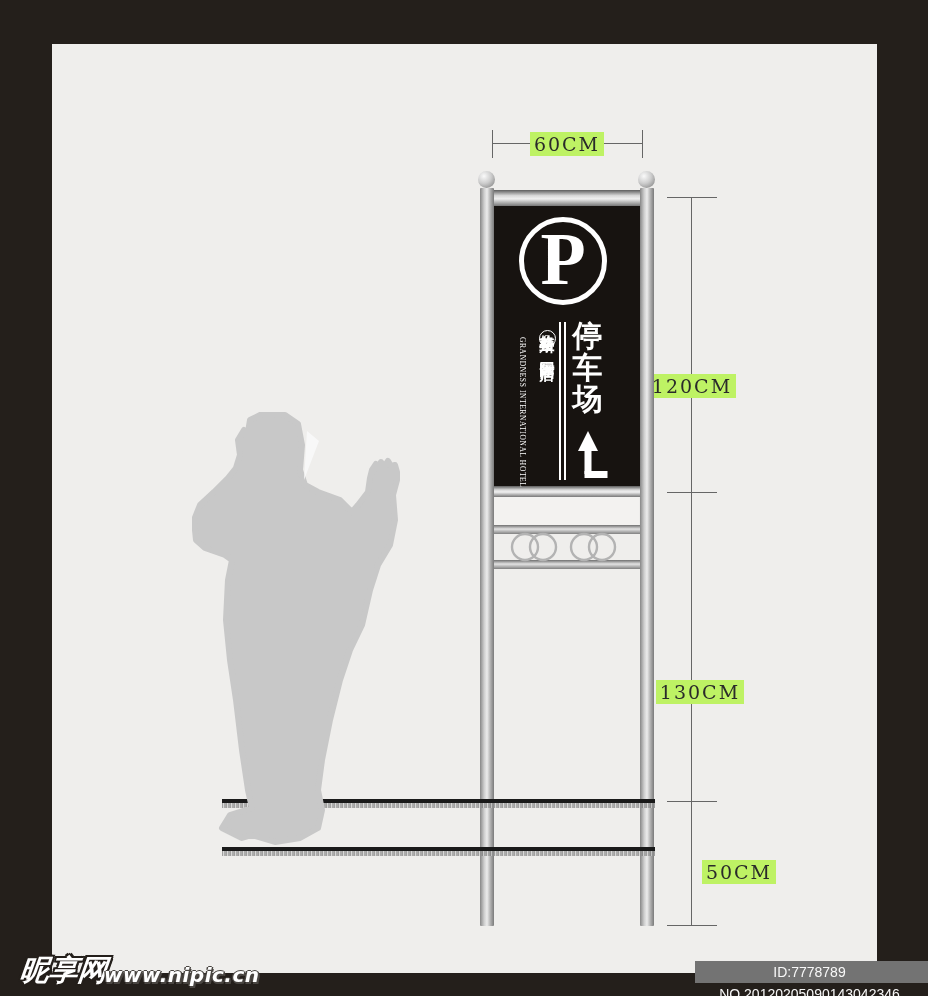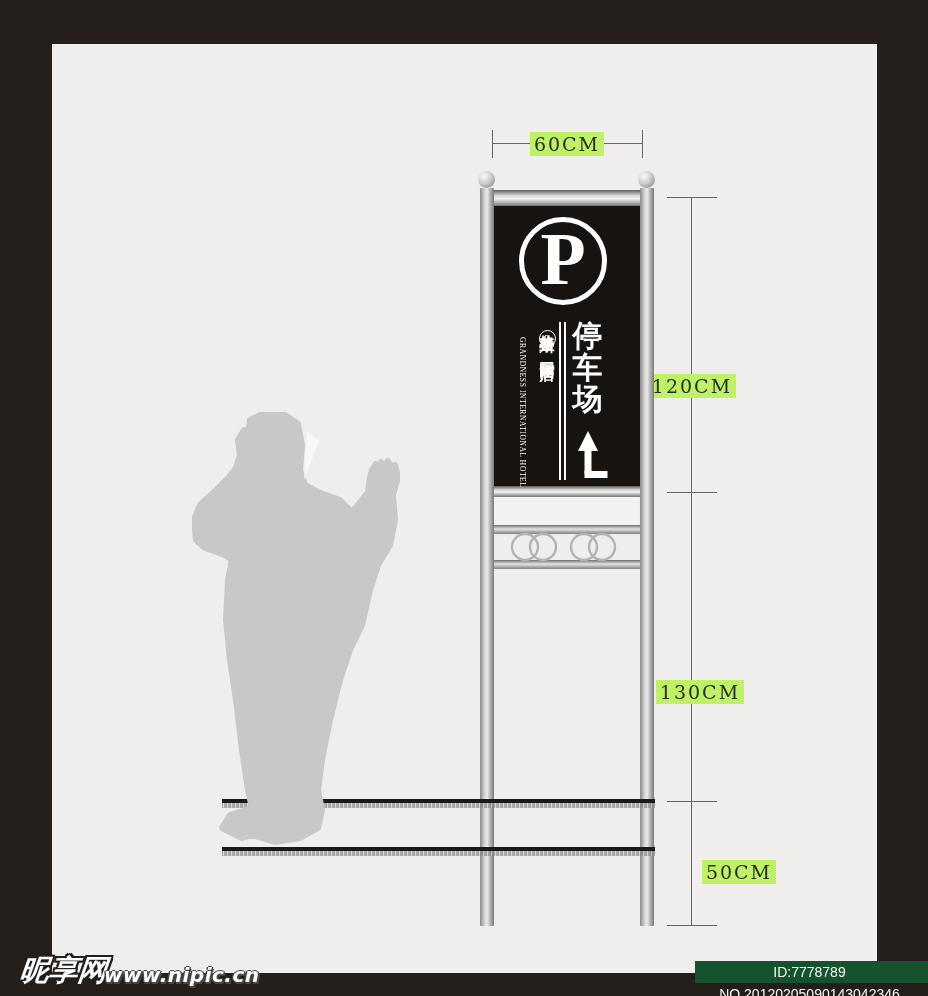--- a/index.html
+++ b/index.html
@@ -62,21 +62,21 @@
   
   .wm-bar{position:absolute;left:0;top:973px;width:928px;height:23px;background:#241f1b;z-index:7;}
   .wm-logo{position:absolute;left:20px;top:951px;z-index:8;color:#fff;font-weight:bold;font-style:italic;
     font-size:29px;font-family:"DejaVu Sans",sans-serif;transform:skewX(-6deg);
     text-shadow:2px 0 0 #241f1b,-2px 0 0 #241f1b,0 2px 0 #241f1b,0 -2px 0 #241f1b,
       2px 2px 0 #241f1b,-2px -2px 0 #241f1b,2px -2px 0 #241f1b,-2px 2px 0 #241f1b;}
   .wm-url{position:absolute;left:104px;top:963px;z-index:8;color:#fff;font-weight:bold;font-style:italic;
     font-size:20px;letter-spacing:.5px;font-family:"DejaVu Sans",sans-serif;
     text-shadow:1.5px 0 0 #4a4642,-1.5px 0 0 #4a4642,0 1.5px 0 #4a4642,0 -1.5px 0 #4a4642,
       2px 2px 0 #4a4642;}
-  .wm-id{position:absolute;left:695px;top:961px;width:233px;height:22px;background:#14532d;z-index:8;
+  .wm-id{position:absolute;left:695px;top:961px;width:233px;height:22px;background:#737373;z-index:8;
     color:#f8f8f8;font-size:14px;line-height:22px;text-align:center;padding-right:4px;
     box-sizing:border-box;font-family:"Liberation Sans",sans-serif;}
 </style>
 </head>
 <body>
 
 <div class="root">
   <div class="canvas"></div>
 
   <div class="dim" style="left:492px;top:130px;width:1px;height:28px;"></div>

